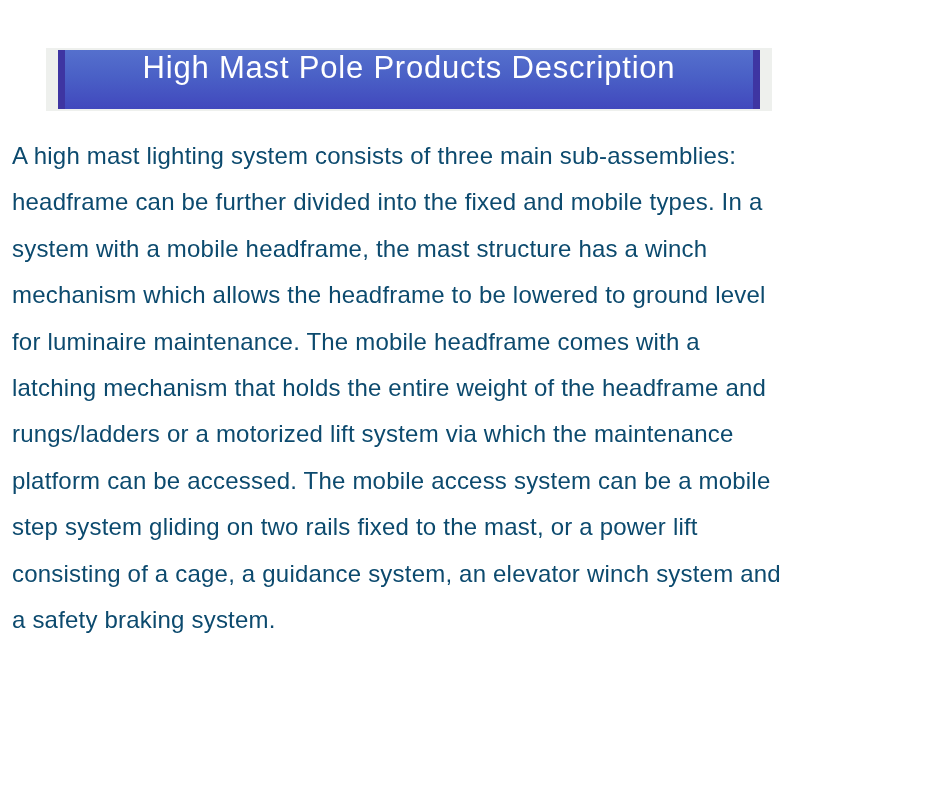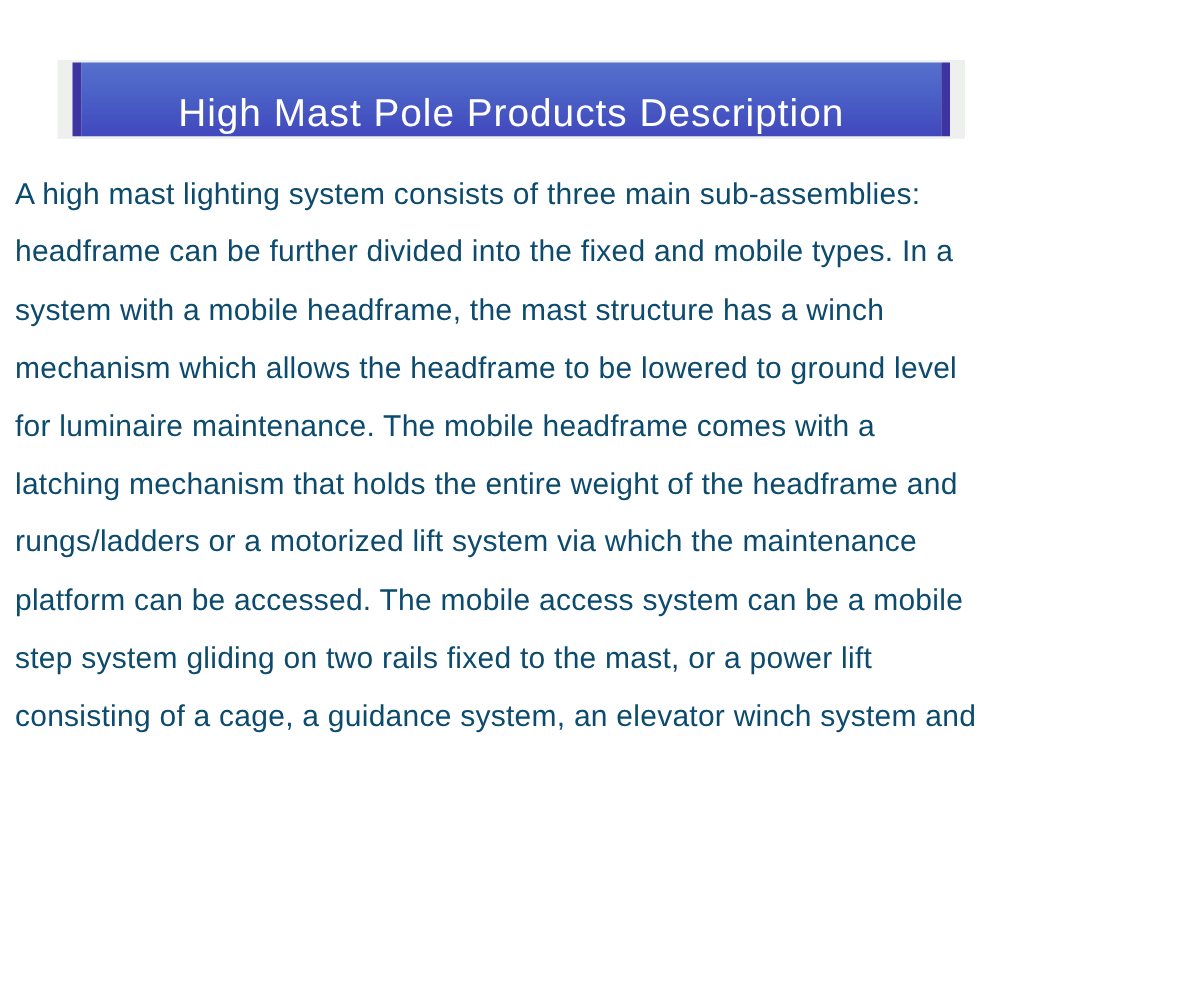--- a/index.html
+++ b/index.html
@@ -29,21 +29,21 @@
     padding: 2px 12px;
   }
   .banner {
     width: 100%;
     height: 100%;
     box-sizing: border-box;
     background: linear-gradient(180deg, #5570cd 0%, #4a60c6 45%, #4148bd 100%);
     border-left: 7px solid #3e35a2;
     border-right: 7px solid #3e35a2;
     display: flex;
-    align-items: flex-end;
+    align-items: flex-start;
     justify-content: center;
   }
   .banner-title {
     margin: 0;
     color: #ffffff;
     font-size: 31px;
     font-weight: 400;
     letter-spacing: 0.8px;
     white-space: nowrap;
   }
@@ -78,15 +78,16 @@
       <div class="text-line">A high mast lighting system consists of three main sub-assemblies:</div>
       <div class="text-line">headframe can be further divided into the fixed and mobile types. In a</div>
       <div class="text-line">system with a mobile headframe, the mast structure has a winch</div>
       <div class="text-line">mechanism which allows the headframe to be lowered to ground level</div>
       <div class="text-line">for luminaire maintenance. The mobile headframe comes with a</div>
       <div class="text-line">latching mechanism that holds the entire weight of the headframe and</div>
       <div class="text-line">rungs/ladders or a motorized lift system via which the maintenance</div>
       <div class="text-line">platform can be accessed. The mobile access system can be a mobile</div>
       <div class="text-line">step system gliding on two rails fixed to the mast, or a power lift</div>
       <div class="text-line">consisting of a cage, a guidance system, an elevator winch system and</div>
+      <div class="text-line">a safety braking system.</div>
     </div>
 
 </div>
 
 </body></html>

